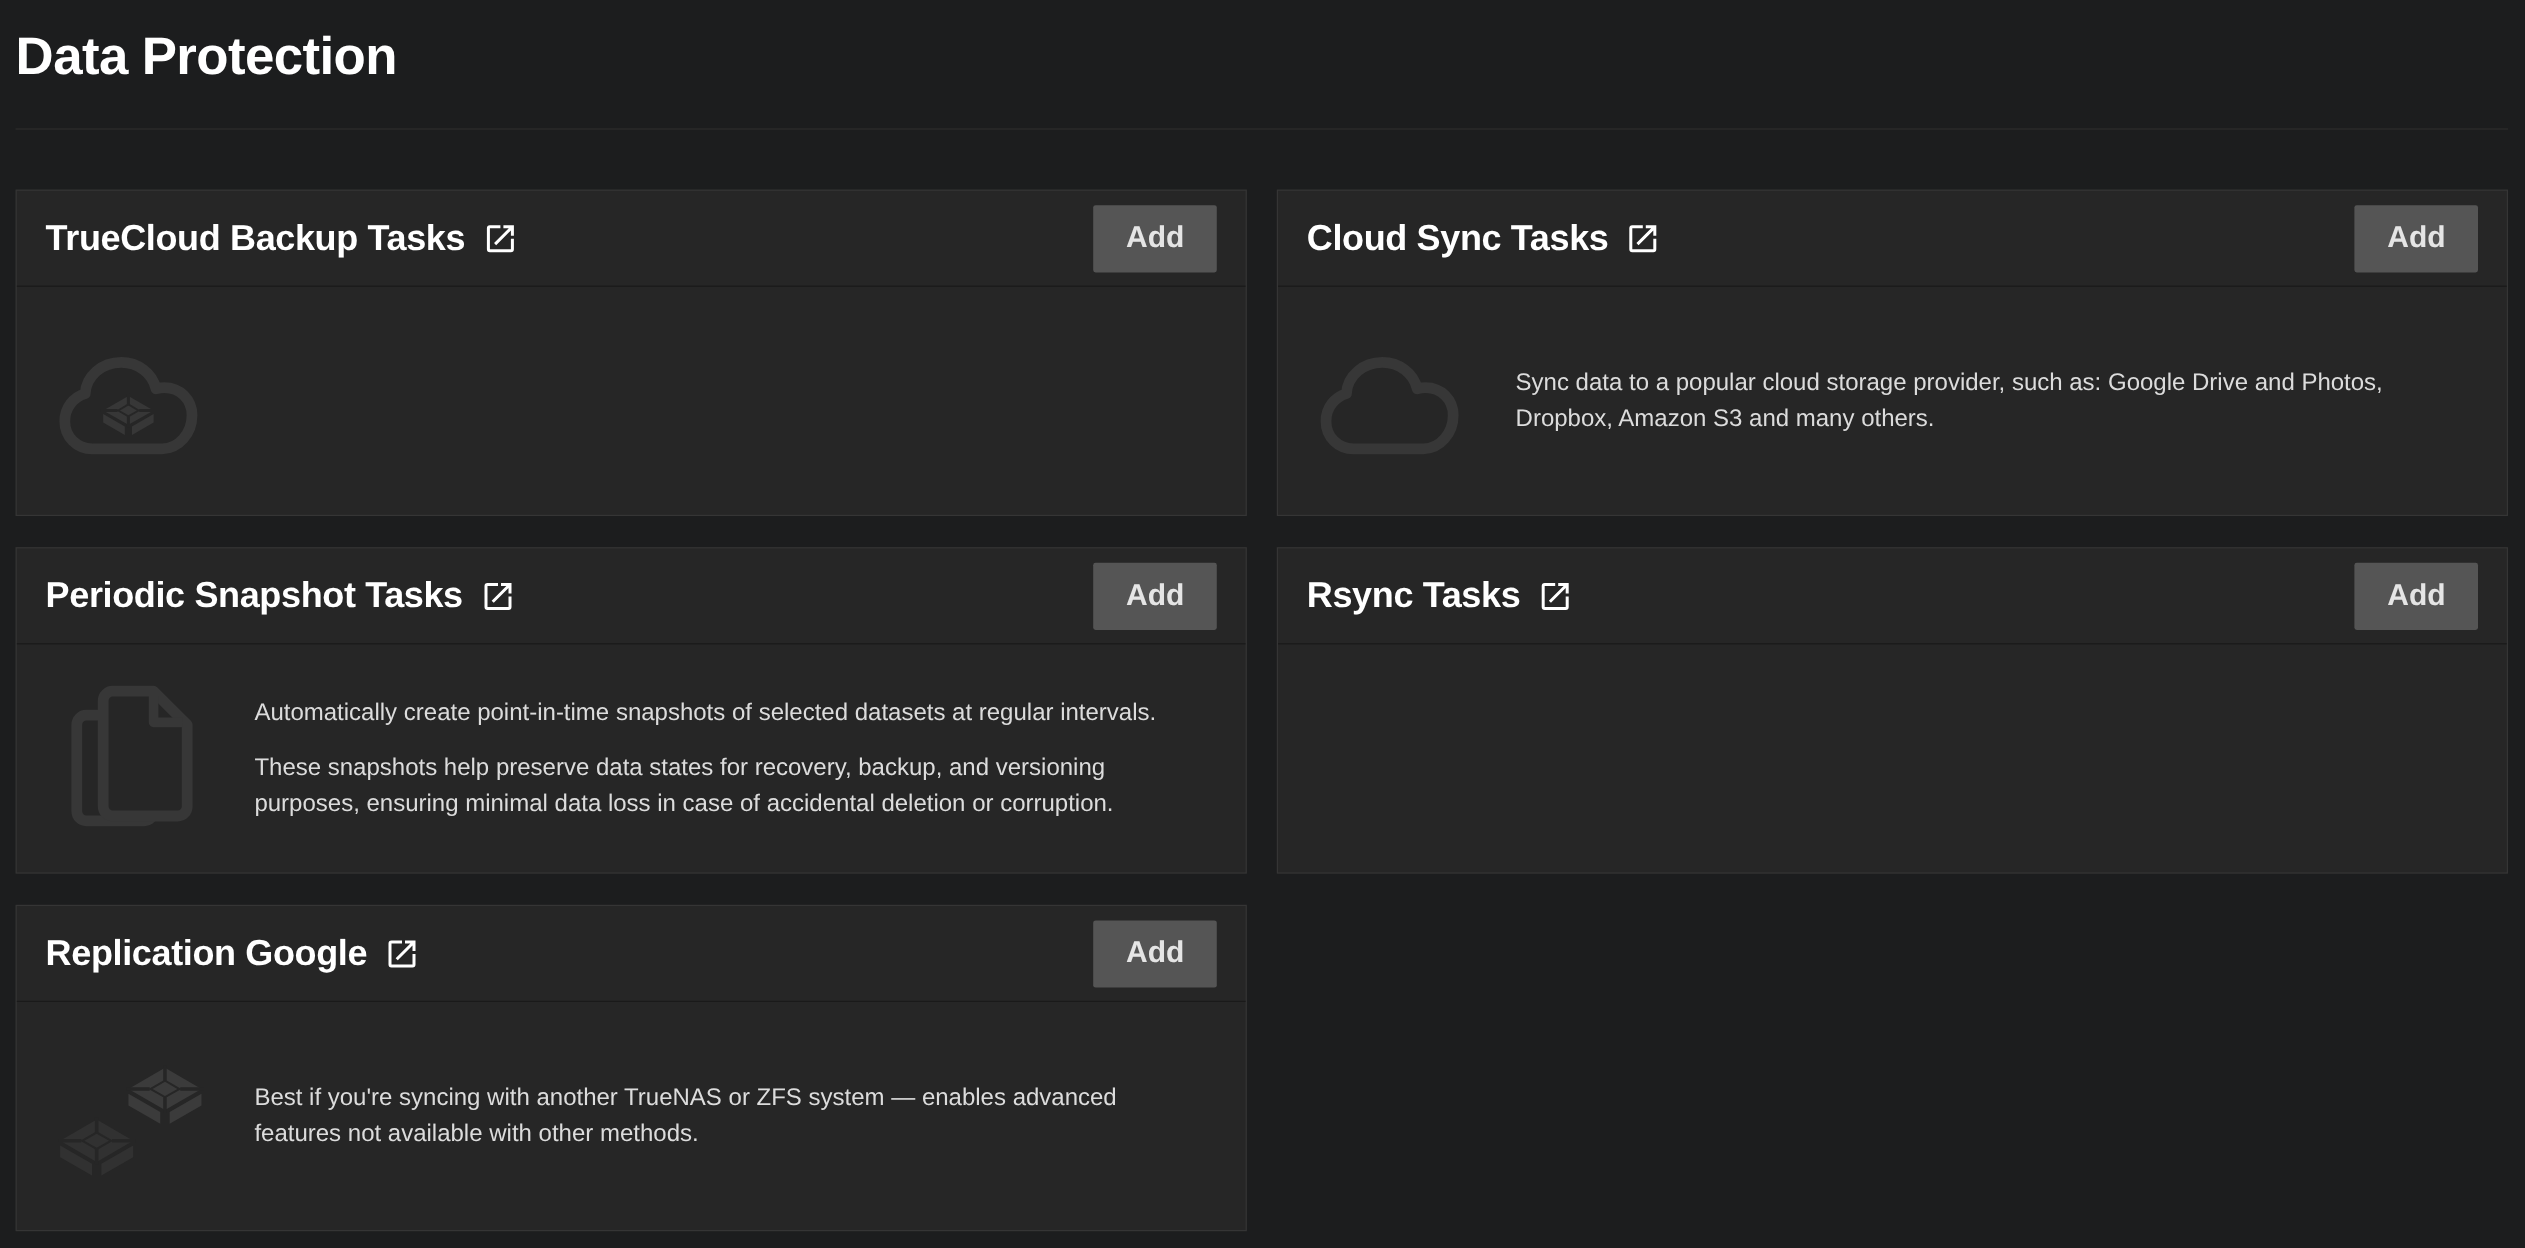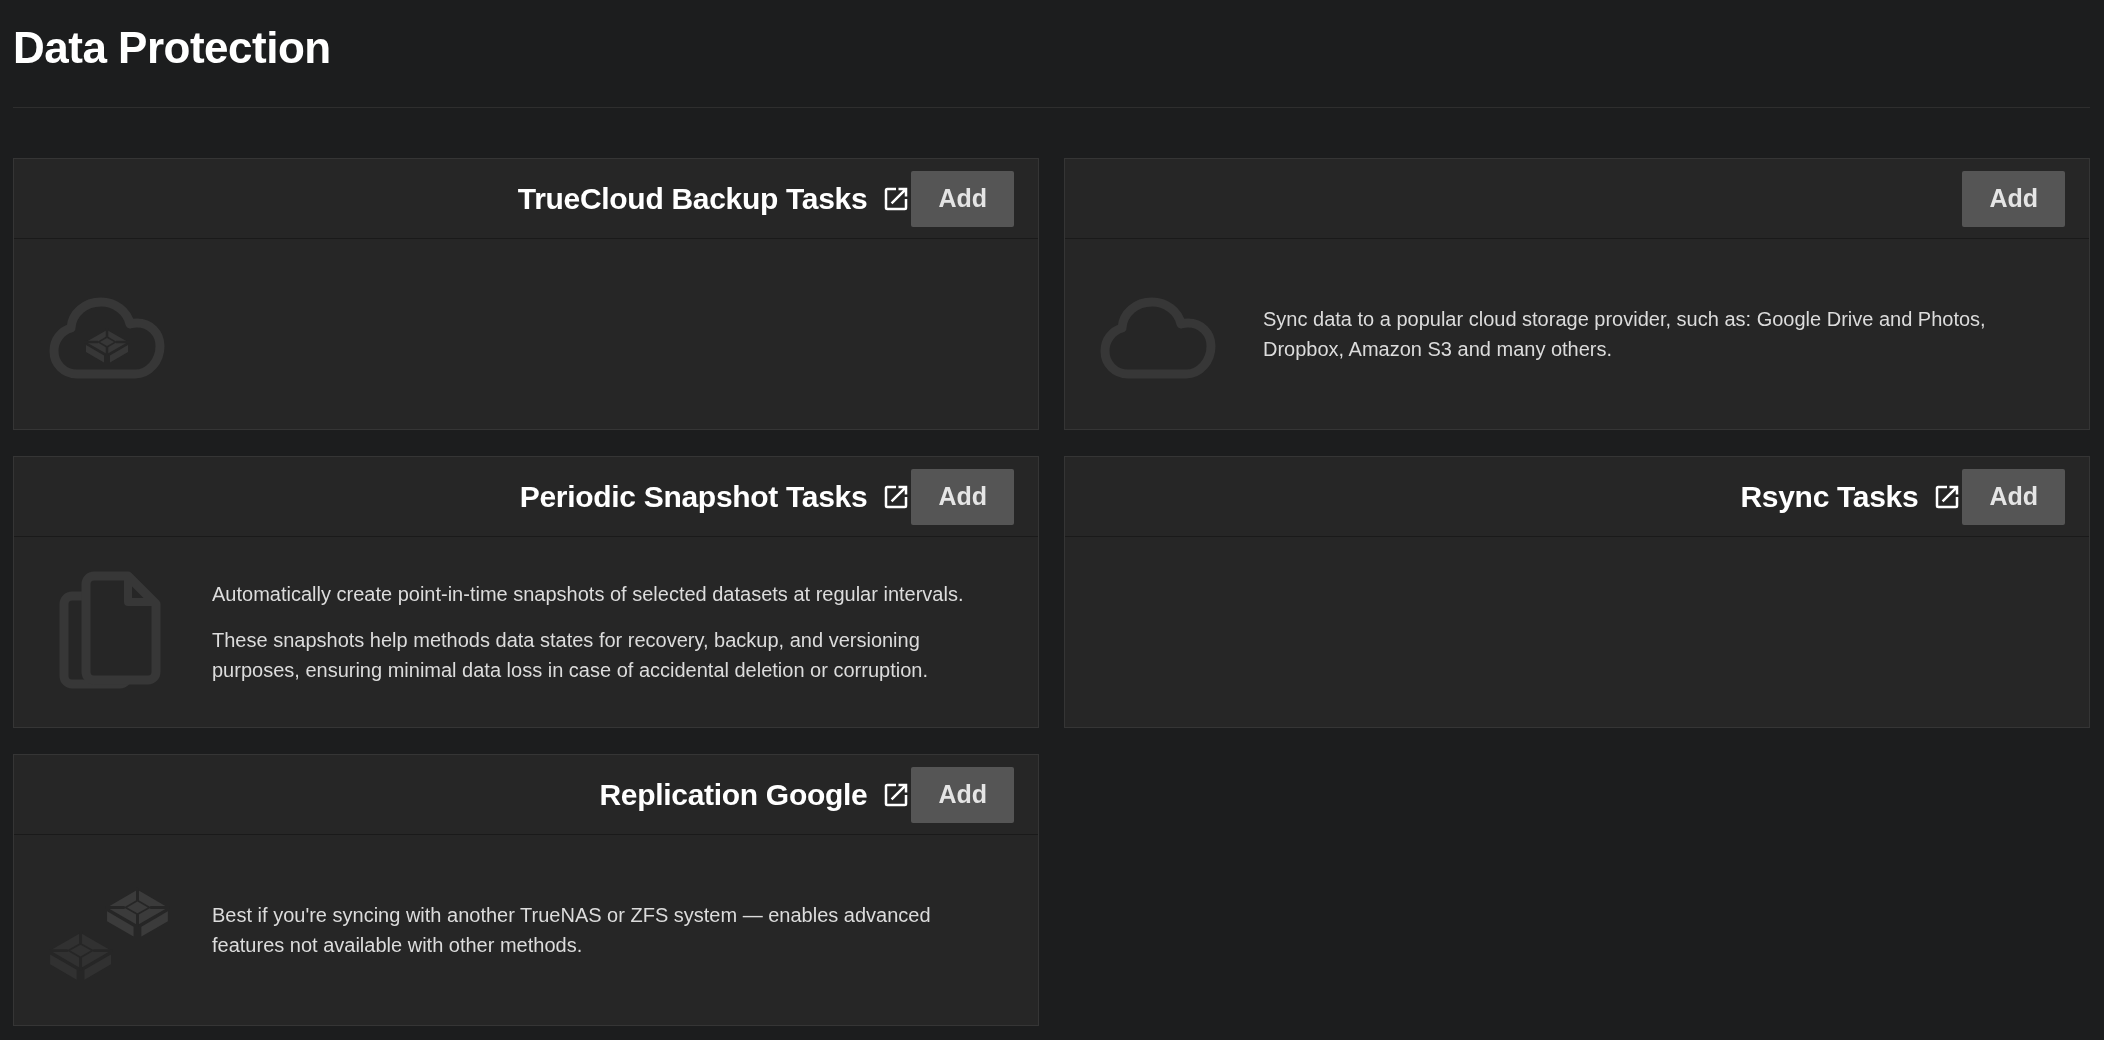--- a/index.html
+++ b/index.html
@@ -52,21 +52,21 @@
     min-height: 272px;
     display: flex;
     flex-direction: column;
   }
   .card-header {
     height: 80px;
     min-height: 80px;
     padding: 0 24px;
     display: flex;
     align-items: center;
-    justify-content: flex-end;
+    justify-content: space-between;
     border-bottom: 1px solid var(--header-divider);
   }
   .card-title {
     margin: 0;
     display: flex;
     align-items: center;
     gap: 14px;
     font-size: 30px;
     font-weight: 700;
     letter-spacing: -0.3px;
@@ -133,20 +133,26 @@
             <path fill="var(--icon)" d="M37 59 L37 66 L55 76.5 L55 69.5 Z"></path>
             <path fill="var(--icon)" d="M79 59 L79 66 L61 76.5 L61 69.5 Z"></path>
             <path stroke="var(--card-bg)" stroke-width="2.5" d="M58 42 L58 52 M58 61 L58 70 M35 56 L49 56 M67 56 L81 56"></path>
           </svg>
         </div>
       </div>
     </section>
 
     <section class="card">
       <header class="card-header">
+        <h2 class="card-title">
+          <span>Cloud Sync Tasks</span>
+          <svg viewBox="0 0 24 24" width="30" height="30">
+              <path fill="#ffffff" d="M19 19H5V5h7V3H5a2 2 0 0 0-2 2v14a2 2 0 0 0 2 2h14a2 2 0 0 0 2-2v-7h-2v7zM14 3v2h3.59l-9.83 9.83 1.41 1.41L19 6.41V10h2V3h-7z"></path>
+            </svg>
+        </h2>
         <button class="add-button">Add</button>
       </header>
       <div class="card-body">
         <div class="icon-box">
           <svg viewBox="0 0 122 96" width="122" height="96">
             <path d="M86 88 H28 C15 88 5 78 5 65 C5 54 12 45 22 42 C23 27 36 16 52 16 C66 16 78 25 81 38 C83 37.5 85 37 88 37 C101 37 111 47 111 60 C111 75 100 88 86 88 Z" fill="none" stroke="var(--icon)" stroke-width="9" stroke-linejoin="round"></path>
           </svg>
         </div>
         <div class="card-desc">
           <p>Sync data to a popular cloud storage provider, such as: Google Drive and Photos, Dropbox, Amazon S3 and many others.</p>
@@ -167,21 +173,21 @@
       <div class="card-body">
         <div class="icon-box">
           <svg viewBox="0 0 112 124" width="112" height="124">
             <rect x="10" y="26" width="64" height="88" rx="8" fill="none" stroke="var(--icon)" stroke-width="9"></rect>
             <path d="M40 6 h34 l28 28 v68 a8 8 0 0 1 -8 8 H40 a8 8 0 0 1 -8 -8 V14 a8 8 0 0 1 8 -8 Z" fill="var(--card-bg)" stroke="var(--icon)" stroke-width="9" stroke-linejoin="round"></path>
             <path d="M74 10 V32 H98" fill="none" stroke="var(--icon)" stroke-width="8" stroke-linejoin="round"></path>
           </svg>
         </div>
         <div class="card-desc">
           <p>Automatically create point-in-time snapshots of selected datasets at regular intervals.</p>
-          <p>These snapshots help methods data states for recovery, backup, and versioning purposes, ensuring minimal data loss in case of accidental deletion or corruption.</p>
+          <p>These snapshots help preserve data states for recovery, backup, and versioning purposes, ensuring minimal data loss in case of accidental deletion or corruption.</p>
         </div>
       </div>
     </section>
 
     <section class="card">
       <header class="card-header">
         <h2 class="card-title">
           <span>Rsync Tasks</span>
           <svg viewBox="0 0 24 24" width="30" height="30">
               <path fill="#ffffff" d="M19 19H5V5h7V3H5a2 2 0 0 0-2 2v14a2 2 0 0 0 2 2h14a2 2 0 0 0 2-2v-7h-2v7zM14 3v2h3.59l-9.83 9.83 1.41 1.41L19 6.41V10h2V3h-7z"></path>

